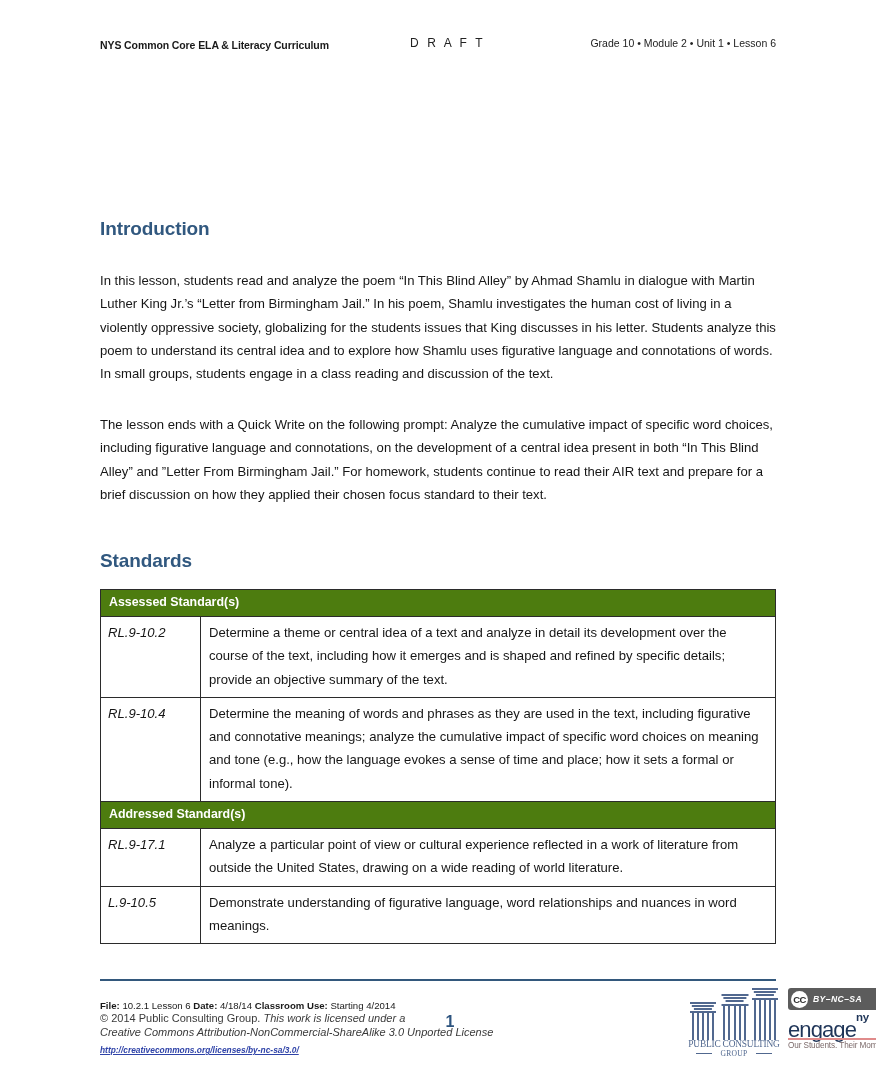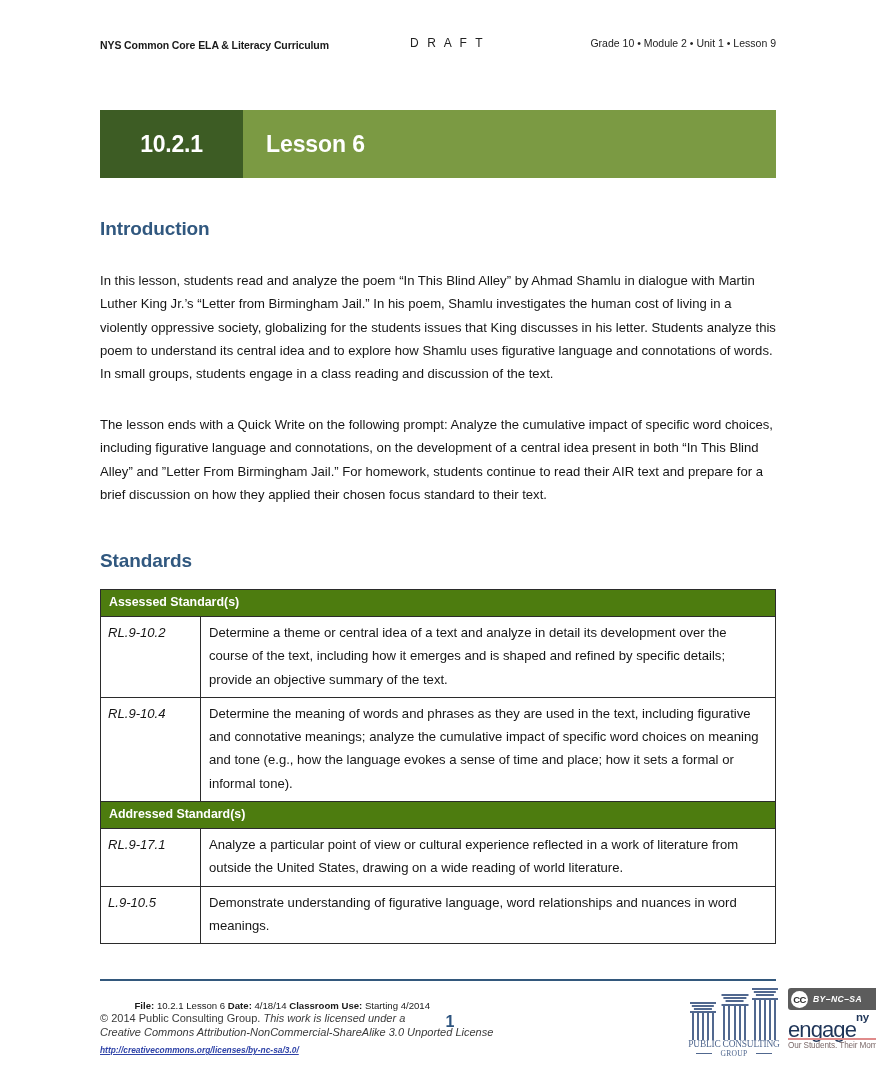--- a/index.html
+++ b/index.html
@@ -165,21 +165,20 @@
     position: absolute;
     left: 0;
     top: 0;
     width: 330px;
     color: #1a1a1a;
   }
   .fm-line1 {
     font-size: 9.6px;
     line-height: 13px;
     white-space: nowrap;
-    text-align: right;
   }
   .fm-line1 b { font-weight: bold; }
   .fm-line2, .fm-line3 {
     font-size: 11px;
     line-height: 13.5px;
     color: #3a3a3a;
     white-space: nowrap;
   }
   .fm-italic { font-style: italic; }
   .fm-link {
@@ -356,27 +355,23 @@
   }
 </style>
 </head>
 <body>
 
 <div class="page">
 
   <div class="runhead">
     <span class="runhead-left">NYS Common Core ELA &amp; Literacy Curriculum</span>
     <span class="runhead-mid">D R A F T</span>
-    <span class="runhead-right">Grade 10 • Module 2 • Unit 1 • Lesson 9</span>
+    <span class="runhead-right">Grade 10 • Module 2 • Unit 1 • Lesson 6</span>
   </div>
 
-  <div class="banner">
-    <div class="banner-code">10.2.1</div>
-    <div class="banner-title">Lesson 6</div>
-  </div>
 
   <h2 class="section-heading h-introduction">Introduction</h2>
   <p class="body-p p-intro-1">In this lesson, students read and analyze the poem “In This Blind Alley” by Ahmad Shamlu in dialogue with Martin Luther King Jr.’s “Letter from Birmingham Jail.” In his poem, Shamlu investigates the human cost of living in a violently oppressive society, globalizing for the students issues that King discusses in his letter. Students analyze this poem to understand its central idea and to explore how Shamlu uses figurative language and connotations of words. In small groups, students engage in a class reading and discussion of the text.</p>
   <p class="body-p p-intro-2">The lesson ends with a Quick Write on the following prompt: Analyze the cumulative impact of specific word choices, including figurative language and connotations, on the development of a central idea present in both “In This Blind Alley” and ”Letter From Birmingham Jail.” For homework, students continue to read their AIR text and prepare for a brief discussion on how they applied their chosen focus standard to their text.</p>
 
   <h2 class="section-heading h-standards">Standards</h2>
 
   <table class="std-table">
     <colgroup>
         <col class="col-code">

